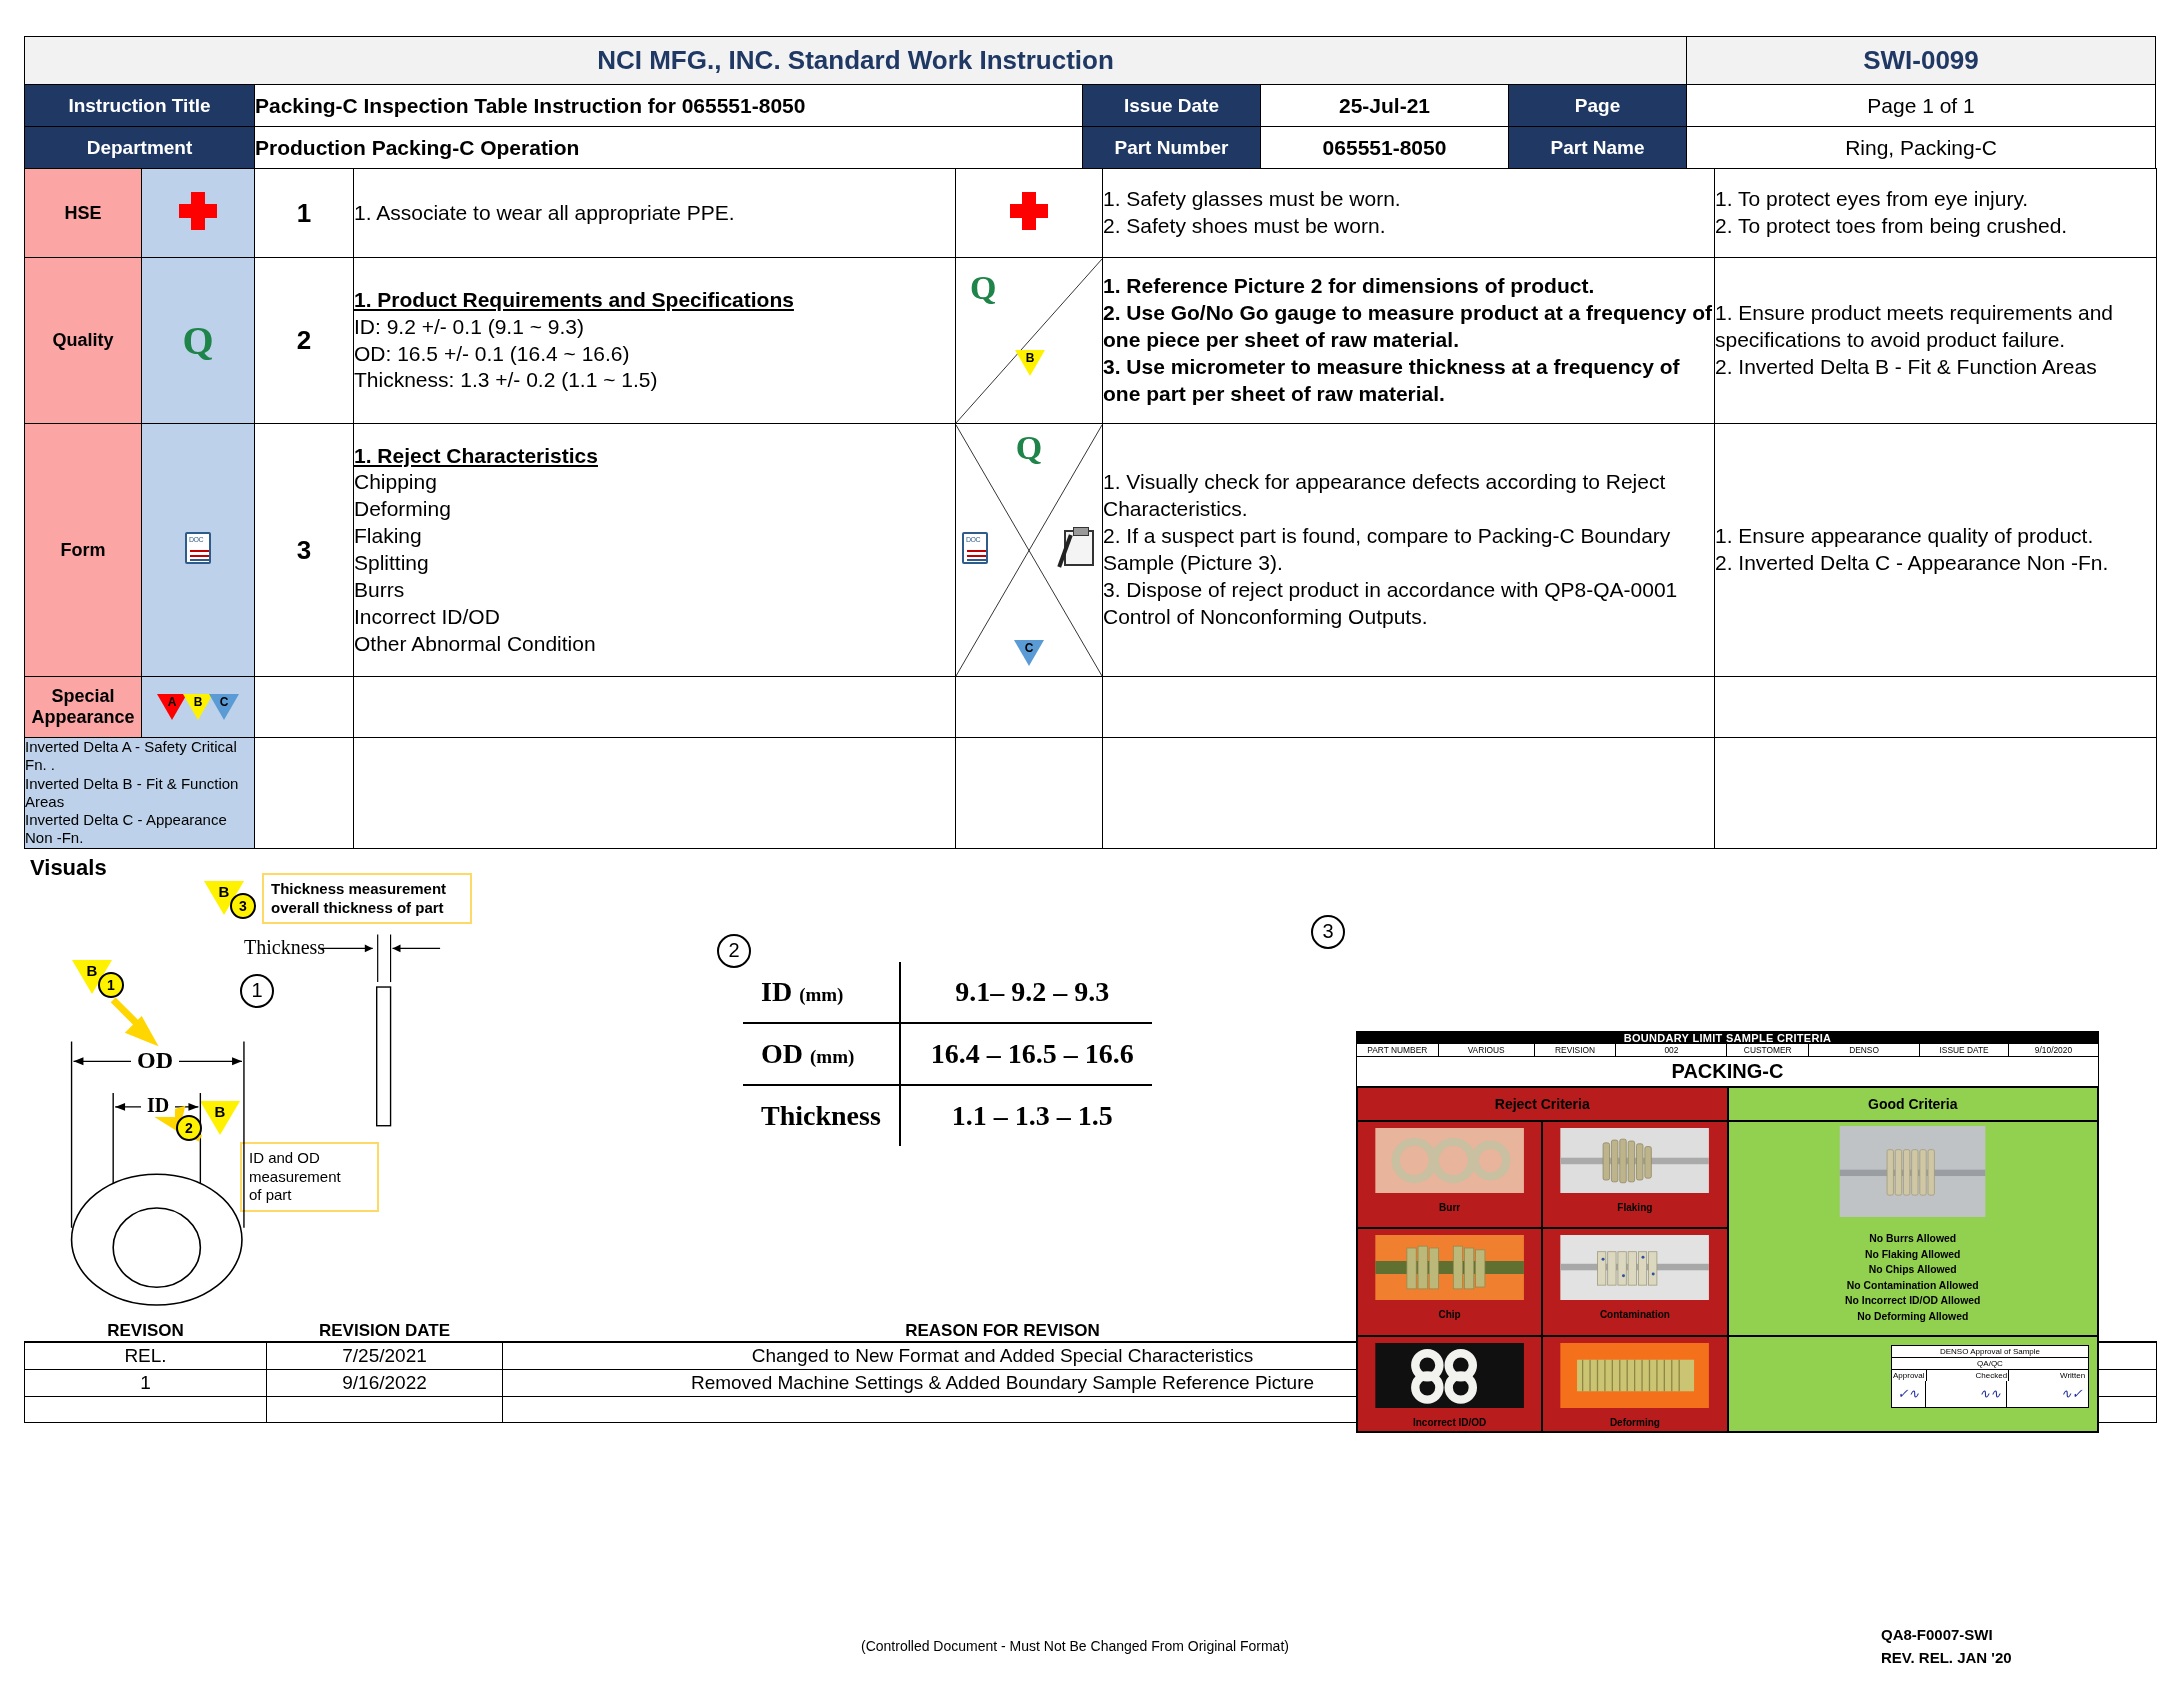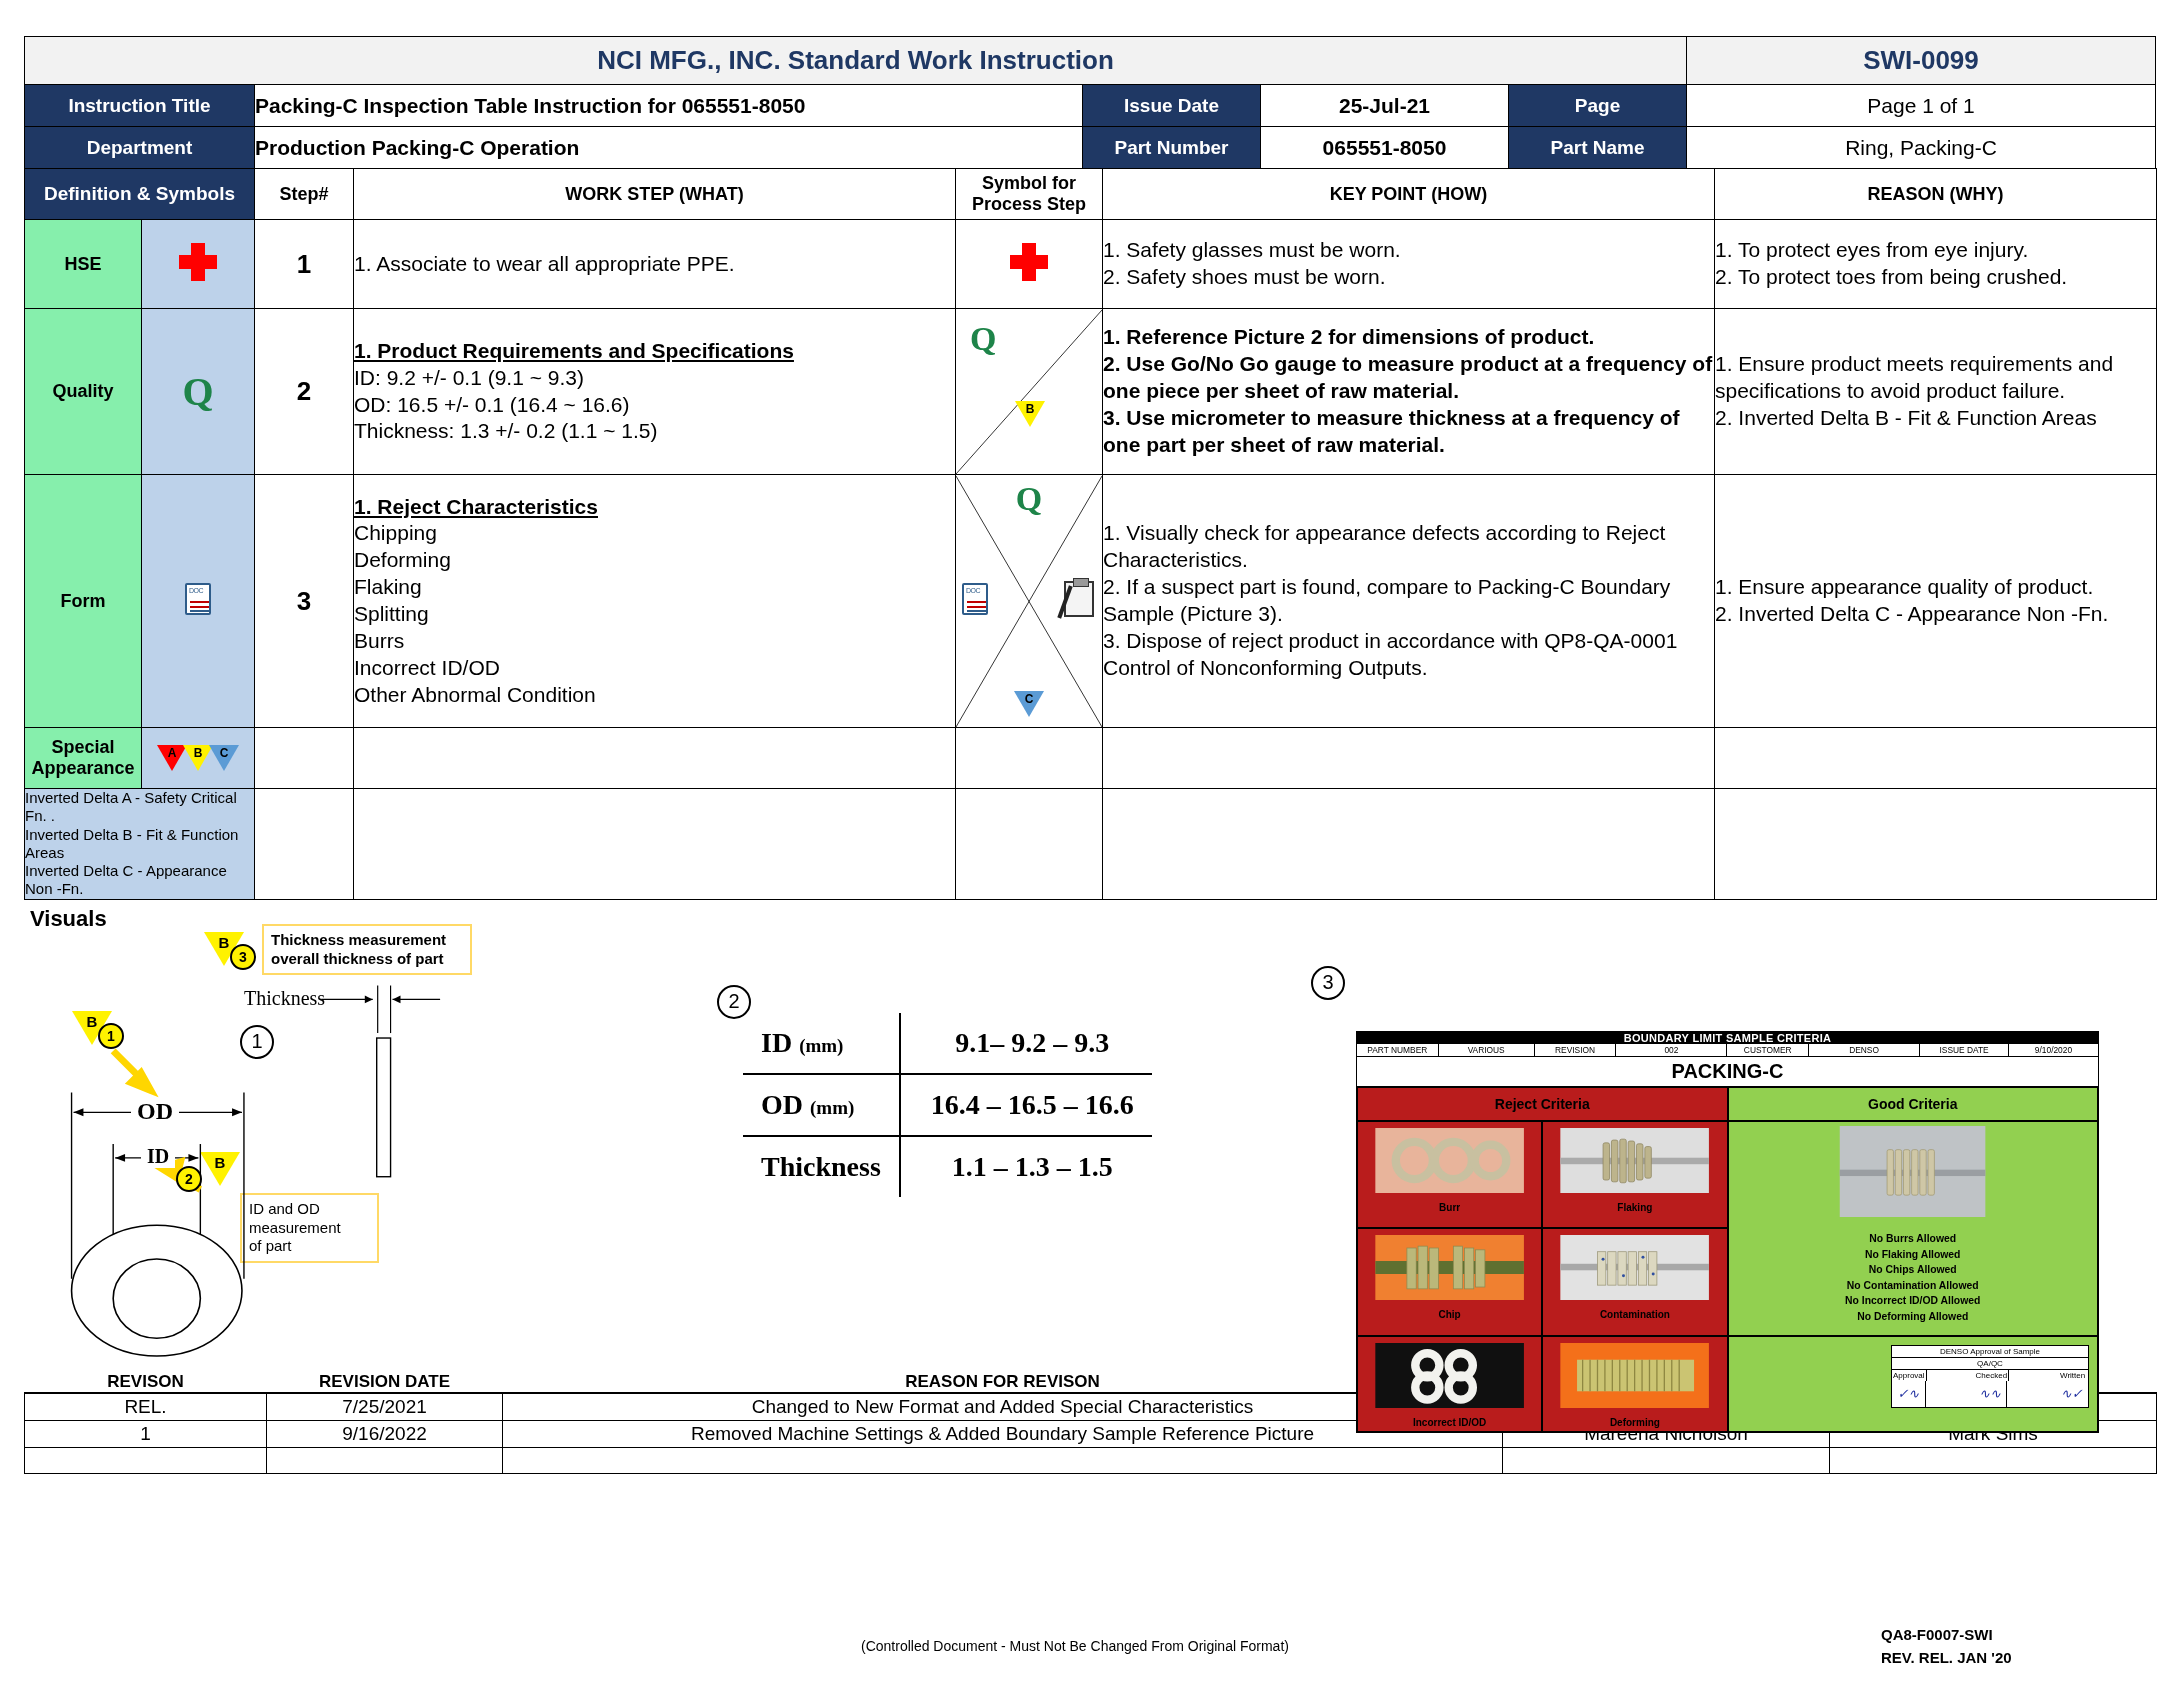--- a/index.html
+++ b/index.html
@@ -20,21 +20,21 @@
 
   .navy { background:#1F3864; color:#fff; font-weight:bold; text-align:center; font-size:19px; }
   .titlebar { background:#F2F2F2; color:#1F3864; font-weight:bold; font-size:26px; text-align:center; height:48px; }
   .swibox { background:#F2F2F2; color:#1F3864; font-weight:bold; font-size:26px; text-align:center; }
   .val { font-size:21px; padding-left:12px; }
   .valc { font-size:21px; text-align:center; }
   .bold20 { font-weight:bold; font-size:21px; }
 
   .colhead { font-weight:bold; font-size:18px; text-align:center; padding:6px 4px; background:#fff; }
 
-  .defcell { background:#86efac; text-align:center; font-weight:bold; font-size:18px; }
+  .defcell { background:#fca5a5; text-align:center; font-weight:bold; font-size:18px; }
   .symcell { background:#BDD2EA; text-align:center; }
 
   .cellpad { padding:8px 10px; font-size:21px; line-height:1.28; vertical-align:top; }
   .cellpad.b { font-weight:bold; }
   .u { text-decoration:underline; font-weight:bold; }
 
   .stepno { text-align:center; font-weight:bold; font-size:26px; }
 
   
   .cross { display:inline-block; width:38px; height:38px; position:relative; }
@@ -170,31 +170,20 @@
       <col style="width:117px">
         <col style="width:113px">
       <col style="width:99px">
         <col style="width:602px">
       <col style="width:147px">
         <col style="width:612px">
         <col style="width:442px">
     </colgroup>
 
     <tbody>
-        <tr style="height:51px">
-      <td colspan="2" class="navy">Definition &amp; Symbols</td>
-      <td class="colhead">Step#</td>
-      <td class="colhead">WORK STEP (WHAT)</td>
-      <td class="colhead">
-        <div>Symbol for</div>
-        <div>Process Step</div>
-      </td>
-      <td class="colhead">KEY POINT (HOW)</td>
-      <td class="colhead">REASON (WHY)</td>
-    </tr>
 
     <tr style="height:89px">
       <td class="defcell">HSE</td>
       <td class="symcell"><span class="cross"></span></td>
       <td class="stepno">1</td>
       <td class="cellpad">1. Associate to wear all appropriate PPE.</td>
       <td style="text-align:center"><span class="cross"></span></td>
       <td class="cellpad">
         <div>1. Safety glasses must be worn.</div>
         <div>2. Safety shoes must be worn.</div>

